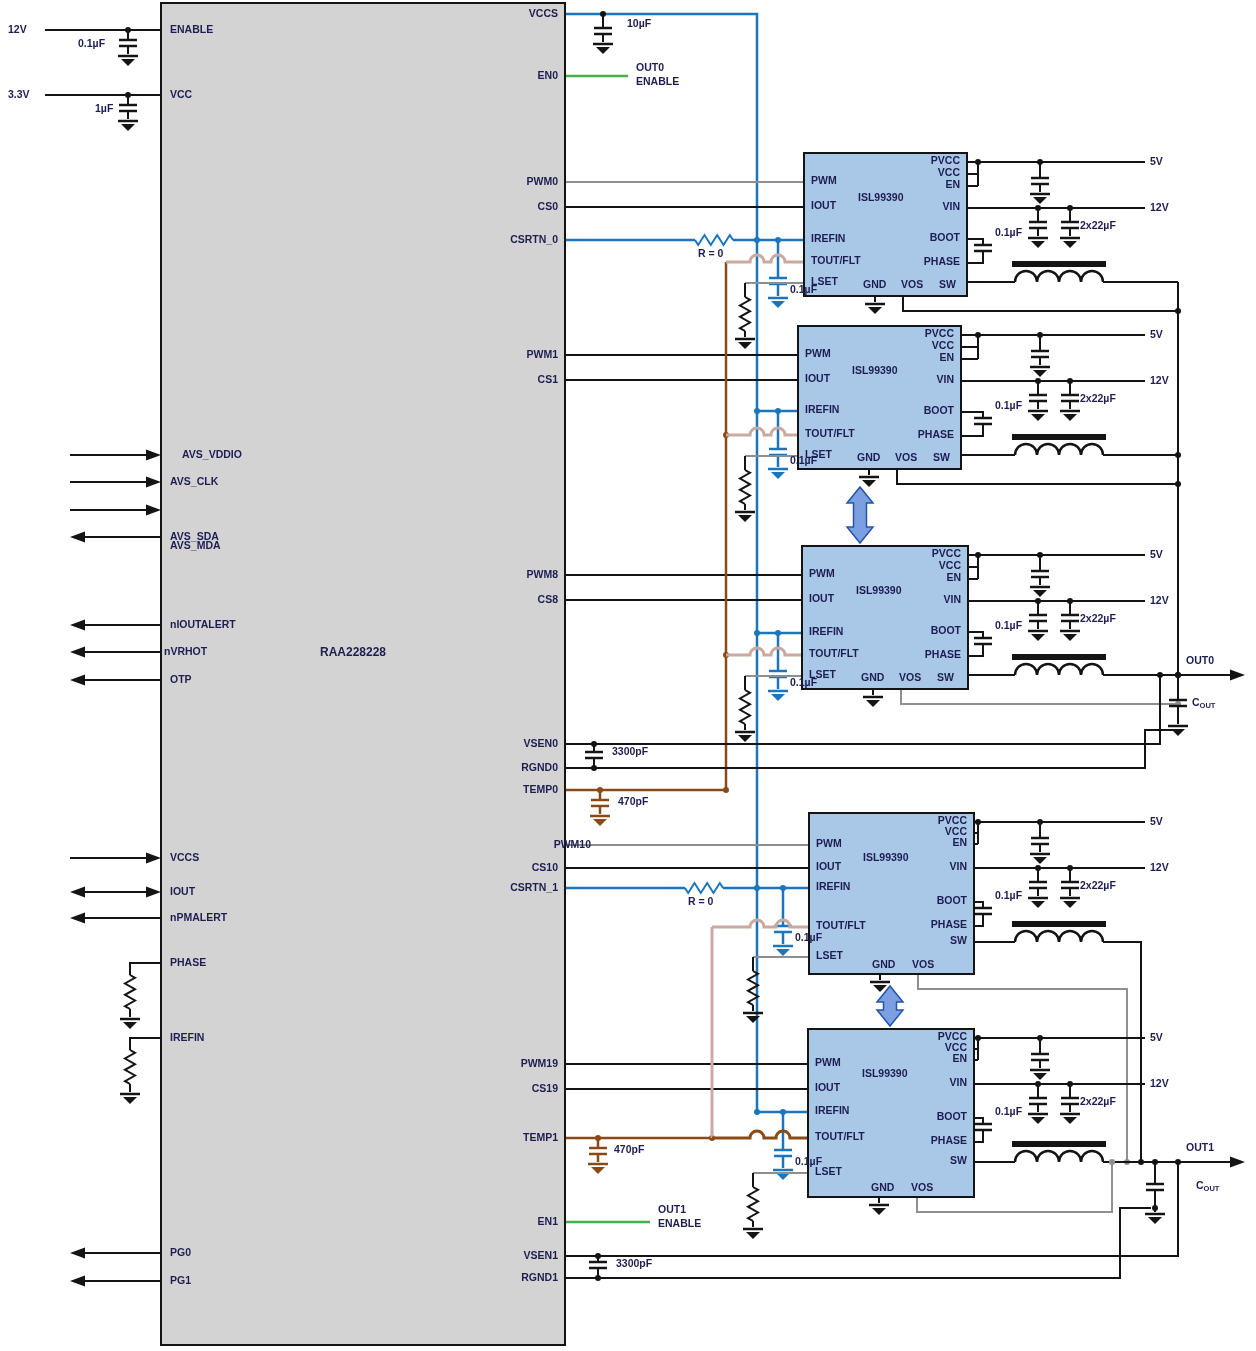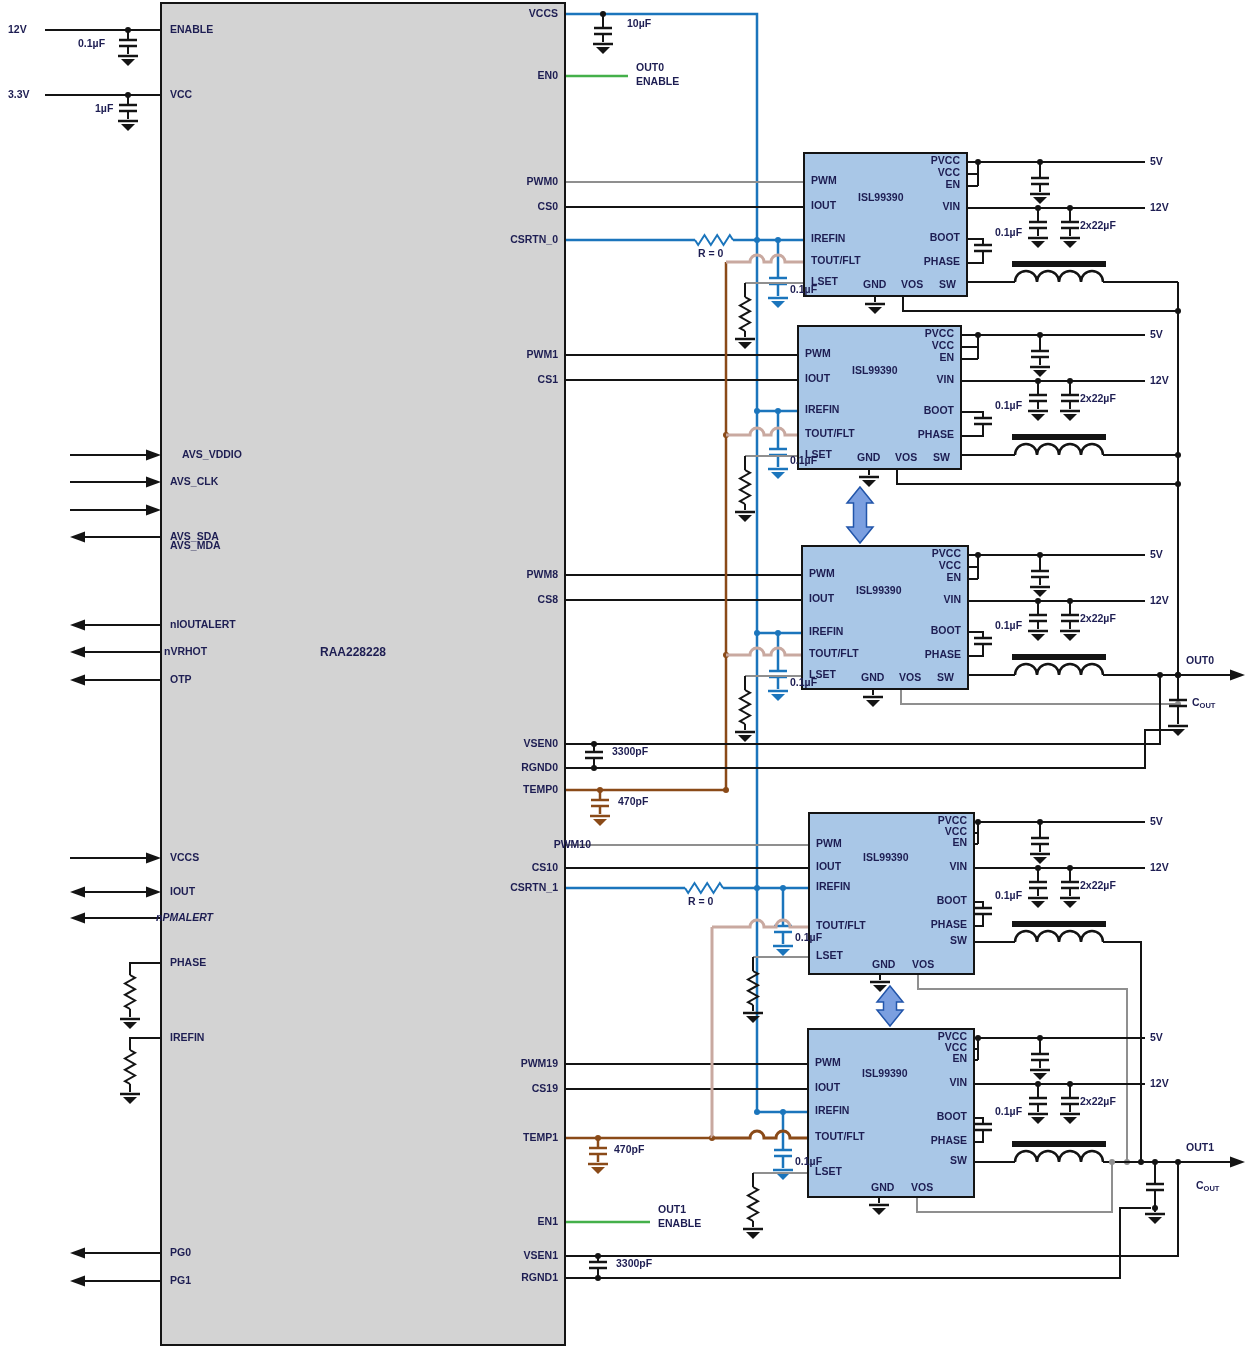--- a/index.html
+++ b/index.html
@@ -475,21 +475,21 @@
       <span class="lbl" style="left: 170px; top: 89px;">VCC</span>
       <span class="lbl" style="left: 182px; top: 449px;">AVS_VDDIO</span>
       <span class="lbl" style="left: 170px; top: 476px;">AVS_CLK</span>
       <span class="lbl" style="left: 170px; top: 504px; margin-top: 36px;">AVS_MDA</span>
       <span class="lbl" style="left: 170px; top: 531px;">AVS_SDA</span>
       <span class="lbl" style="left: 170px; top: 619px;">nIOUTALERT</span>
       <span class="lbl" style="left: 164px; top: 646px;">nVRHOT</span>
       <span class="lbl" style="left: 170px; top: 674px;">OTP</span>
       <span class="lbl" style="left: 170px; top: 852px;">VCCS</span>
       <span class="lbl" style="left: 170px; top: 886px;">IOUT</span>
-      <span class="lbl" style="left: 156px; top: 912px; font-style: italic;">nPMALERT</span>
+      <span class="lbl" style="left: 170px; top: 912px;">nPMALERT</span>
       <span class="lbl" style="left: 170px; top: 957px;">PHASE</span>
       <span class="lbl" style="left: 170px; top: 1032px;">IREFIN</span>
       <span class="lbl" style="left: 170px; top: 1247px;">PG0</span>
       <span class="lbl" style="left: 170px; top: 1275px;">PG1</span>
       <span class="lbl r" style="left: 558px; top: 8px;">VCCS</span>
       <span class="lbl r" style="left: 558px; top: 70px;">EN0</span>
       <span class="lbl r" style="left: 558px; top: 176px;">PWM0</span>
       <span class="lbl r" style="left: 558px; top: 201px;">CS0</span>
       <span class="lbl r" style="left: 558px; top: 234px;">CSRTN_0</span>
       <span class="lbl r" style="left: 558px; top: 349px;">PWM1</span>

